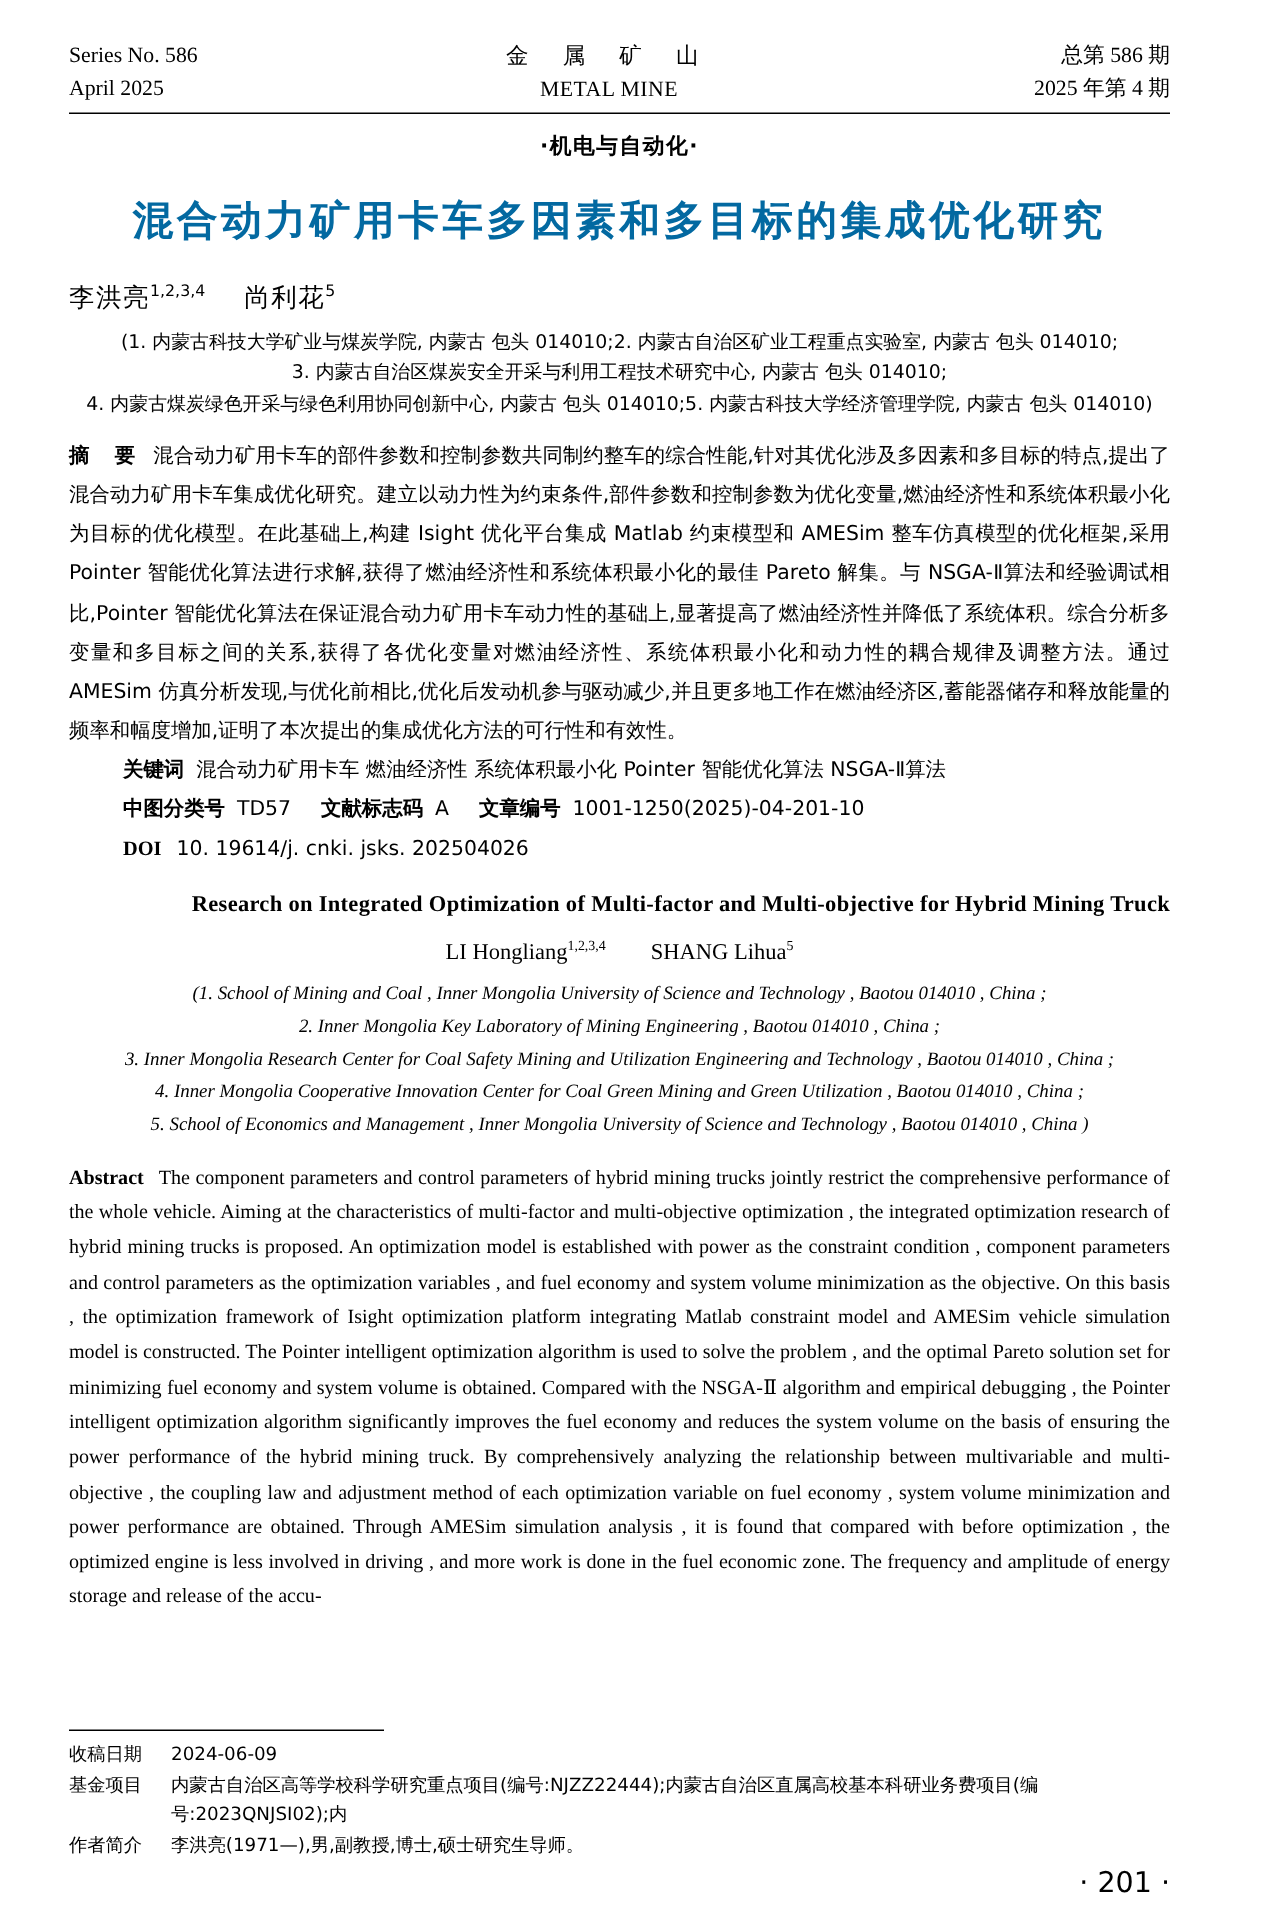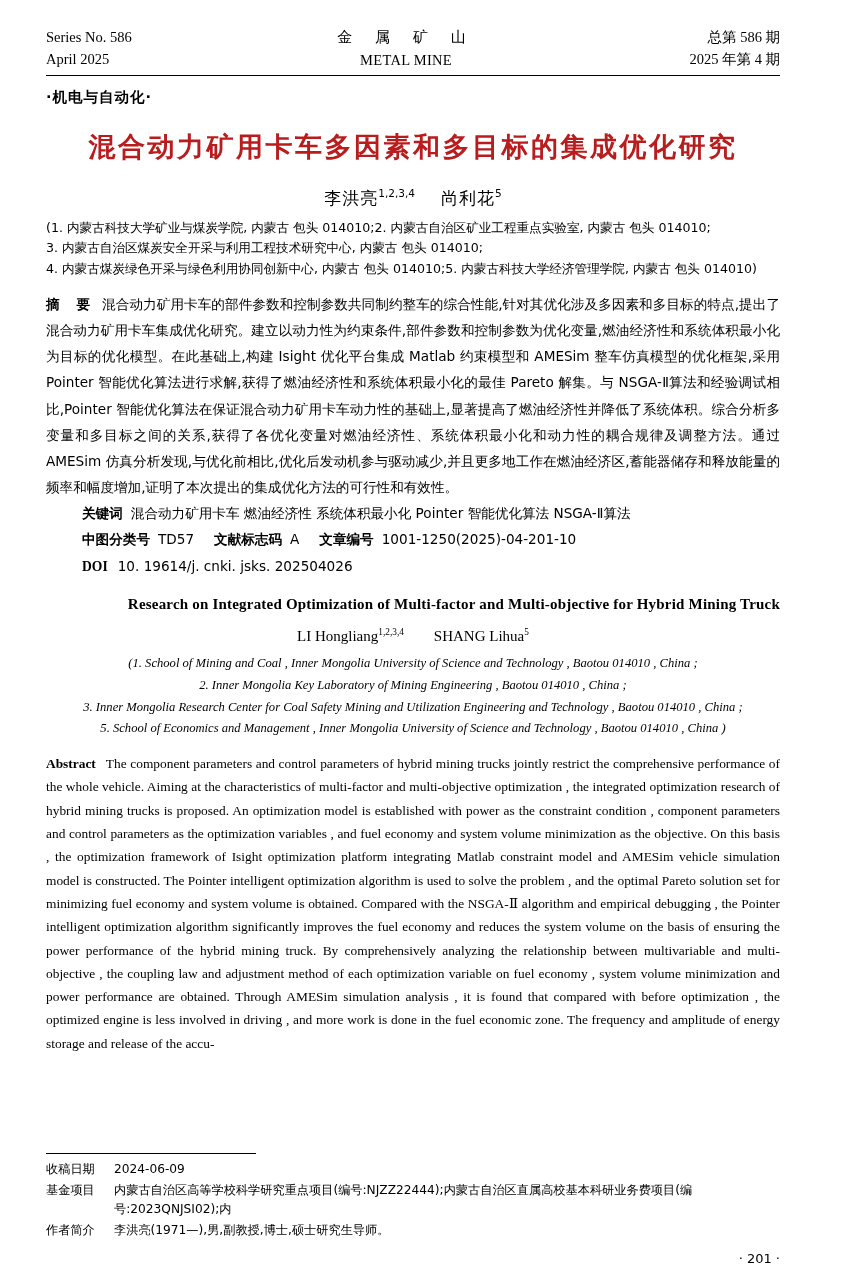--- a/index.html
+++ b/index.html
@@ -67,53 +67,53 @@
     margin: 3px 0 0 0;
   }
 
   
   .section-marker {
     margin-top: 12px;
     font-family: "DejaVu Sans", sans-serif;
     font-size: 14.5px;
     font-weight: bold;
     letter-spacing: 1px;
+    text-align: center;
   }
 
   
   .cn-title {
     margin-top: 22px;
     text-align: center;
     font-family: "DejaVu Sans", sans-serif;
     font-weight: bold;
     font-size: 27px;
     letter-spacing: 2.5px;
-    color: #b91c1c;
+    color: #0369a1;
   }
 
   
   .cn-authors {
     margin-top: 22px;
-    text-align: center;
     font-family: "DejaVu Sans", sans-serif;
     font-size: 17px;
     letter-spacing: 1px;
   }
   .cn-authors .gap {
     display: inline-block;
     width: 26px;
   }
   sup {
     font-size: 0.62em;
     vertical-align: super;
     letter-spacing: 0;
   }
   .affil {
     margin-top: 8px;
-    text-align: left;
+    text-align: center;
     font-size: 12.6px;
     line-height: 1.62;
     font-family: "DejaVu Sans", sans-serif;
   }
   .affil div {
     white-space: nowrap;
   }
 
   
   .cn-abstract {
@@ -221,21 +221,21 @@
   }
   .fn-body .cont {
     display: block;
     text-indent: 0;
   }
   .page-number {
     position: absolute;
     right: 46px;
     bottom: 12px;
     font-family: "DejaVu Sans", sans-serif;
-    font-size: 13px;
+    font-size: 19px;
   }
 </style>
 </head>
 <body>
 
 <div class="page">
 
   <div class="masthead">
     <div class="mh-left">
       <div>Series  No. 586</div>
@@ -285,20 +285,21 @@
   <div class="en-title">Research on Integrated Optimization of Multi-factor and Multi-objective for Hybrid Mining Truck</div>
 
   <div class="en-authors">
     <span>LI Hongliang</span><sup>1,2,3,4</sup><span class="gap"></span><span>SHANG Lihua</span><sup>5</sup>
   </div>
 
   <div class="en-affil">
     <div>(1. School of Mining and Coal , Inner Mongolia University of Science and Technology , Baotou 014010 , China ;</div>
     <div>2. Inner Mongolia Key Laboratory of Mining Engineering , Baotou 014010 , China ;</div>
     <div>3. Inner Mongolia Research Center for Coal Safety Mining and Utilization Engineering and Technology , Baotou 014010 , China ;</div>
+    <div>4. Inner Mongolia Cooperative Innovation Center for Coal Green Mining and Green Utilization , Baotou 014010 , China ;</div>
     <div>5. School of Economics and Management , Inner Mongolia University of Science and Technology , Baotou 014010 , China )</div>
   </div>
 
   <div class="en-abstract">
     <span class="lbl">Abstract</span><span>The component parameters and control parameters of hybrid mining trucks jointly restrict the comprehensive performance of the whole vehicle. Aiming at the characteristics of multi-factor and multi-objective optimization , the integrated optimization research of hybrid mining trucks is proposed. An optimization model is established with power as the constraint condition , component parameters and control parameters as the optimization variables , and fuel economy and system volume minimization as the objective. On this basis , the optimization framework of Isight optimization platform integrating Matlab constraint model and AMESim vehicle simulation model is constructed. The Pointer intelligent optimization algorithm is used to solve the problem , and the optimal Pareto solution set for minimizing fuel economy and system volume is obtained. Compared with the NSGA-Ⅱ algorithm and empirical debugging , the Pointer intelligent optimization algorithm significantly improves the fuel economy and reduces the system volume on the basis of ensuring the power performance of the hybrid mining truck. By comprehensively analyzing the relationship between multivariable and multi-objective , the coupling law and adjustment method of each optimization variable on fuel economy , system volume minimization and power performance are obtained. Through AMESim simulation analysis , it is found that compared with before optimization , the optimized engine is less involved in driving , and more work is done in the fuel economic zone. The frequency and amplitude of energy storage and release of the accu-</span>
   </div>
 
   <div class="footnotes">
     <hr class="fn-rule">
     <div class="fn-row">

